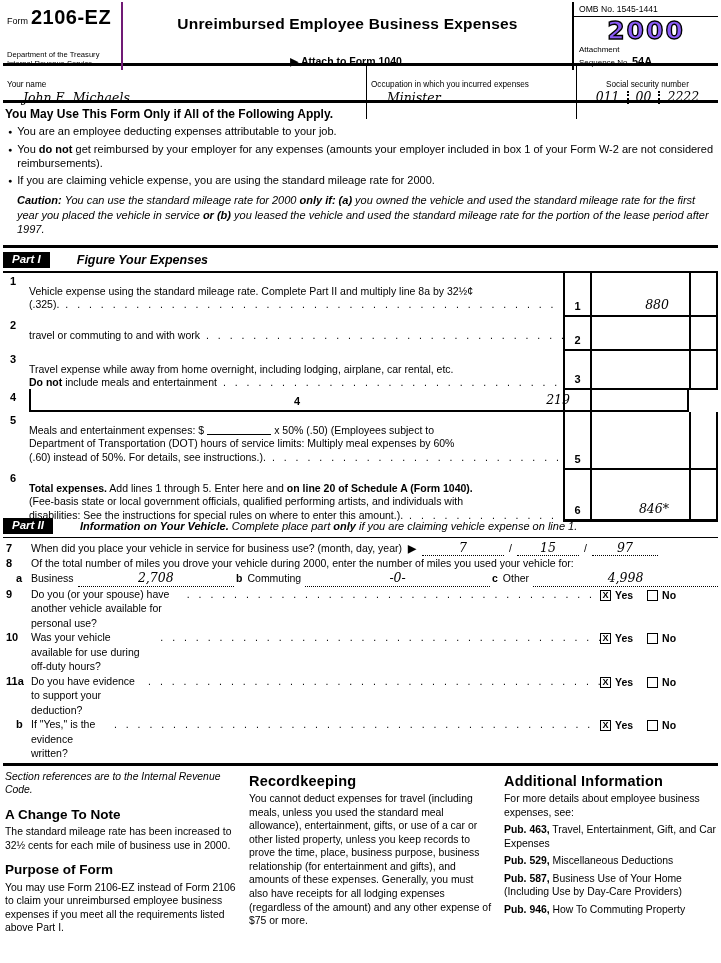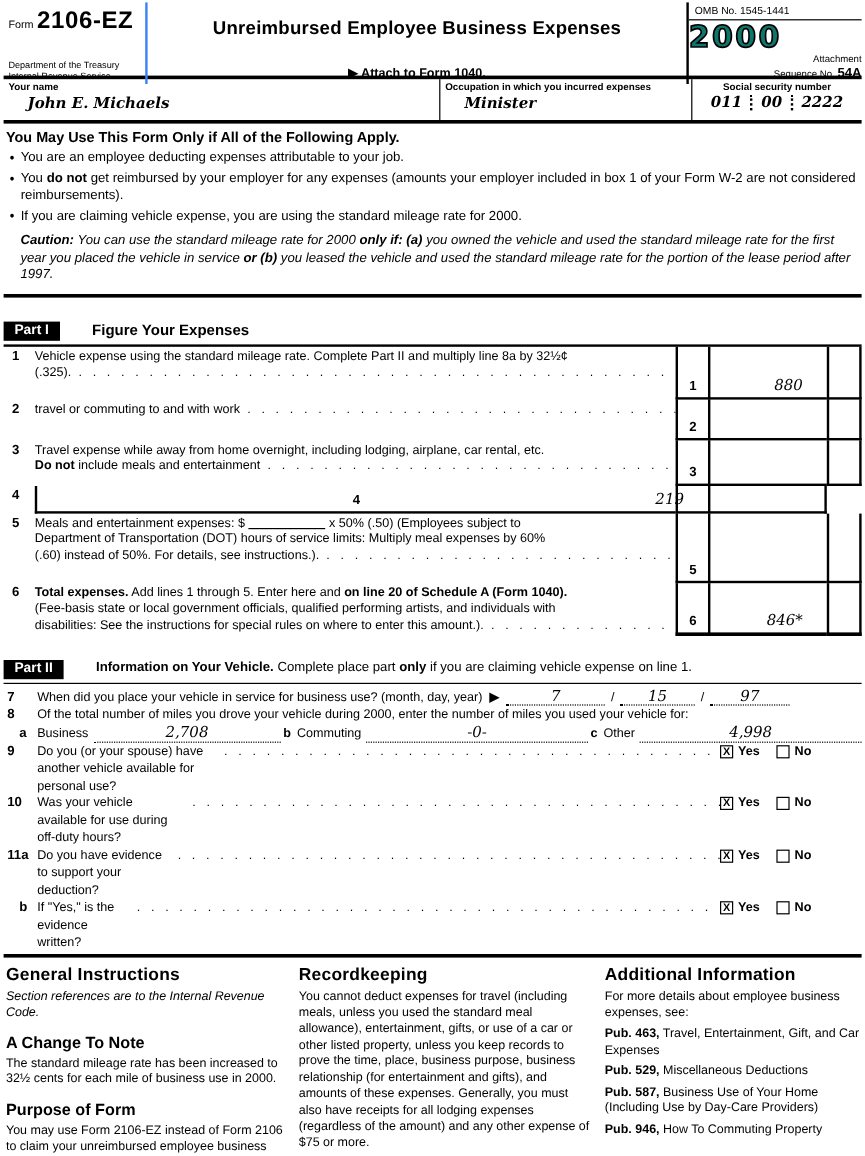--- a/index.html
+++ b/index.html
@@ -10,64 +10,64 @@
     color:#000; font-size:10.5px; position:relative;
   }
   .page { padding:2px 3px 0 3px; }
   .b { font-weight:bold; }
   .i { font-style:italic; }
   .ul { border-bottom:1.2px solid #000; display:inline-block; line-height:8px; }
   .hw { font-family:"DejaVu Serif", serif; font-style:italic; font-size:12.5px; }
 
   
   .hdr { display:grid; grid-template-columns:120px 1fr 146px; border-bottom:3px solid #000; height:64px; }
-  .hdr-left { border-right:2px solid #3b82f6; padding:4px 2px 2px 4px; display:flex; flex-direction:column; justify-content:space-between; }
+  .hdr-left { border-right:2px solid #701a75; padding:4px 2px 2px 4px; display:flex; flex-direction:column; justify-content:space-between; }
   .form-word { font-size:9px; }
   .form-num-big { font-size:20px; font-weight:bold; letter-spacing:0.5px; }
   .agency { font-size:7.6px; line-height:1.2; }
   .hdr-center { position:relative; text-align:center; }
   .main-title { font-size:15.5px; font-weight:bold; padding-top:13px; letter-spacing:0.2px; }
   .attach-line { position:absolute; bottom:3px; left:0; right:0; font-weight:bold; font-size:10.5px; }
   .hdr-right { border-left:2px solid #000; display:flex; flex-direction:column; }
   .omb { font-size:8.6px; padding:2px 0 2px 5px; border-bottom:1.5px solid #000; }
   .year-outline {
     font-family:"DejaVu Sans", sans-serif; font-weight:bold; font-size:25px; line-height:1;
-    color:#0f766e; -webkit-text-stroke:1.4px #000; text-align:left; letter-spacing:2px; padding-top:1px;
+    color:#8b5cf6; -webkit-text-stroke:1.4px #000; text-align:center; letter-spacing:2px; padding-top:1px;
   }
-  .attach-seq { font-size:8px; line-height:1.2; padding:2px 0 2px 5px;text-align:right; }
+  .attach-seq { font-size:8px; line-height:1.2; padding:2px 0 2px 5px; }
   .seq-no { font-weight:bold; font-size:11px; }
 
   
   .idrow { display:grid; grid-template-columns:363px 210px 1fr; border-bottom:3px solid #000; height:37px; }
-  .idcell { padding:2px 4px; position:relative;font-weight:bold; }
+  .idcell { padding:14px 4px; position:relative; }
   .idcell + .idcell { border-left:1.5px solid #000; }
   .idlabel { font-size:8.2px; }
   .idval { padding-left:16px; margin-top:1px; }
   .ssn-wrap { display:flex; align-items:center; justify-content:center; margin-top:0; }
   .ssn-sep { border-left:2px dotted #000; align-self:stretch; height:13px; margin:2px 7px 0 7px; }
 
   
   .elig { padding:4px 2px 6px 2px; border-bottom:3px solid #000; }
   .elig-h { font-size:12px; font-weight:bold; margin-bottom:3px; }
   .bullet { display:flex; margin:4px 0; font-size:11px; line-height:1.25; }
   .bullet::before { content:"●"; font-size:7px; margin:3px 5px 0 3px; }
   .caution { margin:5px 0 2px 12px; font-size:11px; line-height:1.32; }
 
   
-  .partbar { display:flex; align-items:flex-start; padding:20px 0 3px 0; }
+  .partbar { display:flex; align-items:center; padding:4px 0 3px 0;font-style:italic; }
   .part-badge { background:#000; color:#fff; font-weight:bold; font-size:11.5px; padding:1.5px 9px 2.5px 9px; }
   .part-title { font-weight:bold; font-size:12.5px; margin-left:27px; }
   .part2-title { font-size:11px; margin-left:27px; font-weight:normal; }
 
   
   .p1table { border-top:2px solid #000; }
   .p1row { display:grid; grid-template-columns:26px 534px 27px 99px 1fr; }
   .r1{height:44px;} .r2{height:34px;} .r3{height:38px;} .r4{height:23px;} .r5{height:58px;} .r6{height:44px;}
   .lnum { font-weight:bold; font-size:11px; padding:2px 0 0 7px; }
-  .ltext { font-size:10.5px; line-height:13.5px; padding-top:2px; }
+  .ltext { font-size:10.5px; line-height:13.5px; padding-top:12px; }
   .lline { display:flex; }
   .lline .txt { white-space:nowrap; }
   .leader { flex:1 1 auto; overflow:hidden; white-space:nowrap; letter-spacing:3px; padding-left:6px; }
   .ncell, .acell, .ccell { border-left:2px solid #000; border-bottom:2px solid #000; display:flex; align-items:flex-end; }
   .ccell { border-right:2px solid #000; }
   .r6 .ncell, .r6 .acell, .r6 .ccell { border-bottom:3px solid #000; }
   .ncell { justify-content:center; font-weight:bold; font-size:11px; padding-bottom:3px; }
   .acell { justify-content:flex-end; padding:0 20px 3px 0; }
   .amount { font-size:12.5px; }
 
@@ -346,21 +346,20 @@
         <span class="cb"></span>
         <span class="yn-label">No</span>
       </span>
     </div>
 
     <div class="p2end"></div>
   </div>
 
   <div class="ins ins-height">
     <div>
-      <div class="ins-h1">General Instructions</div>
       <p><span class="i">Section references are to the Internal Revenue Code.</span></p>
       <div class="ins-h2">A Change To Note</div>
       <p>The standard mileage rate has been increased to 32½ cents for each mile of business use in 2000.</p>
       <div class="ins-h2">Purpose of Form</div>
       <p>You may use Form 2106-EZ instead of Form 2106 to claim your unreimbursed employee business expenses if you meet all the requirements listed above Part I.</p>
     </div>
     <div>
       <div class="ins-h1">Recordkeeping</div>
       <p>You cannot deduct expenses for travel (including meals, unless you used the standard meal allowance), entertainment, gifts, or use of a car or other listed property, unless you keep records to prove the time, place, business purpose, business relationship (for entertainment and gifts), and amounts of these expenses. Generally, you must also have receipts for all lodging expenses (regardless of the amount) and any other expense of $75 or more.</p>
     </div>

